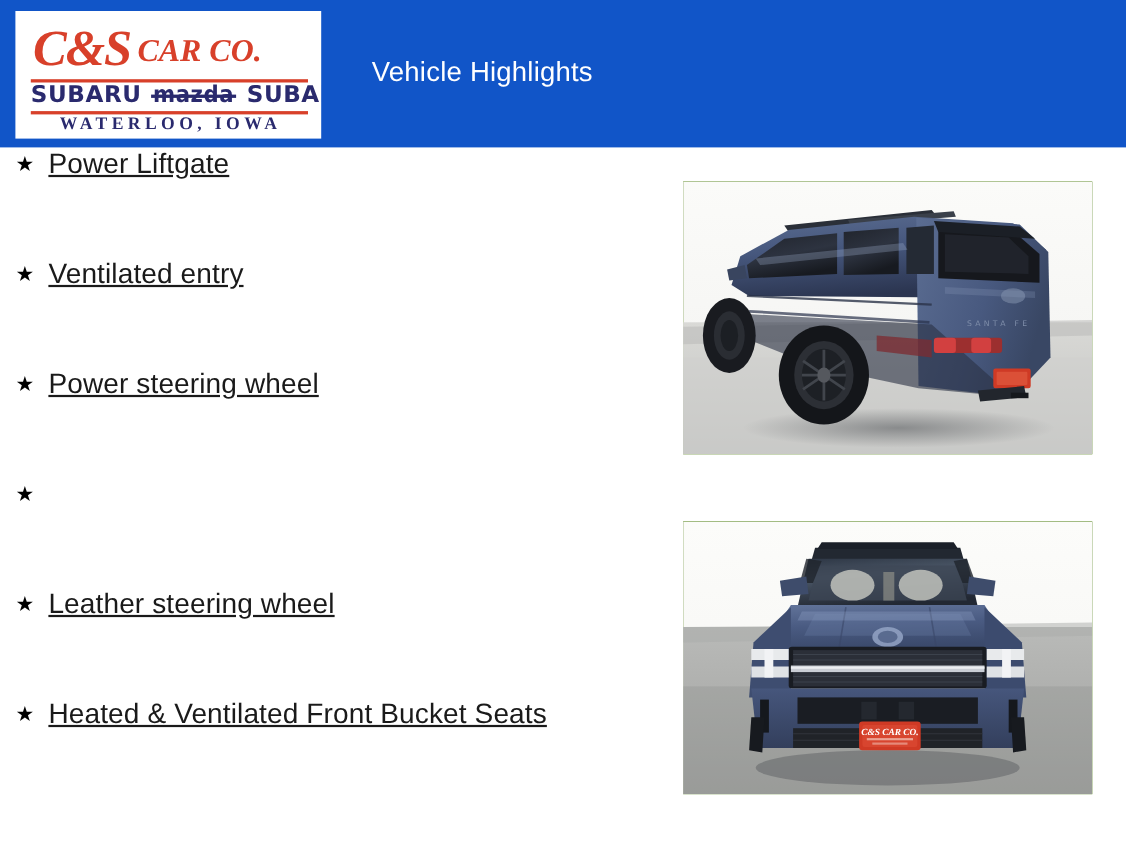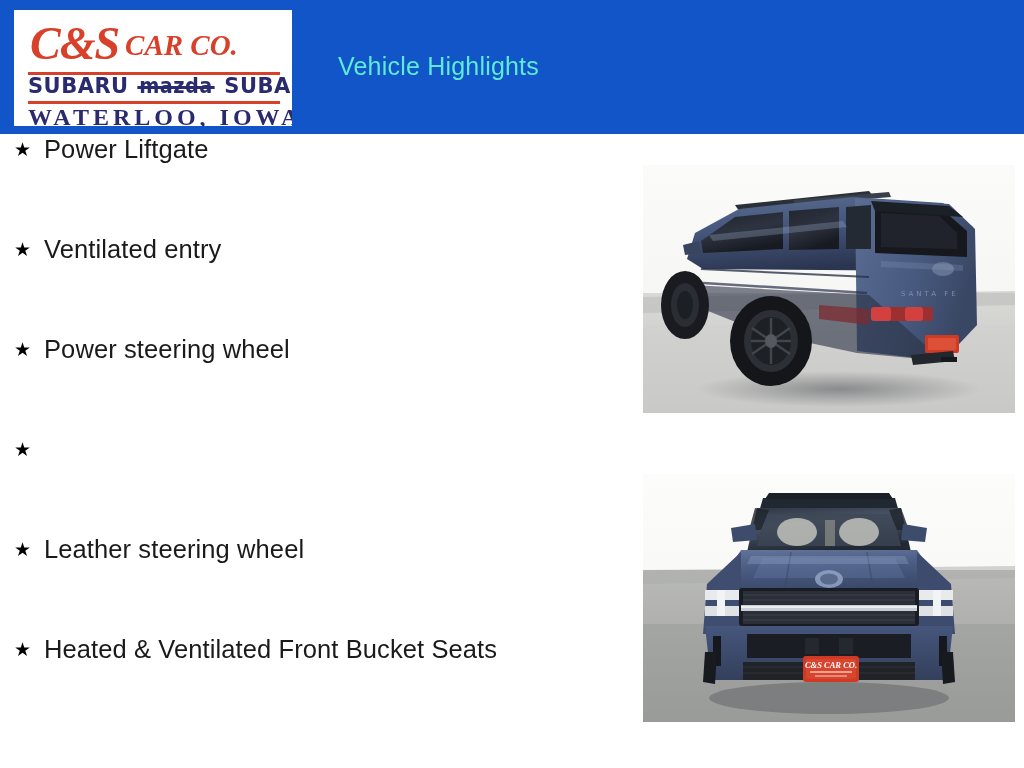--- a/index.html
+++ b/index.html
@@ -101,31 +101,31 @@
     background: #2a2a6e;
   }
   .logo-city {
     position: absolute;
     left: 6px;
     top: 88px;
     width: 254px;
     text-align: center;
     font-family: "Liberation Serif", serif;
     font-weight: bold;
-    font-size: 24px;
+    font-size: 16px;
     color: #2a2a6e;
     letter-spacing: 4px;
     white-space: nowrap;
   }
 
   #header-title {
     position: absolute;
     left: 338px;
     top: 52px;
-    color: #5eead4;
+    color: #ffffff;
     font-size: 25px;
     font-weight: normal;
     letter-spacing: 0.2px;
     white-space: nowrap;
   }
 
   
   #highlights-list {
     position: absolute;
     left: 0;
@@ -151,26 +151,27 @@
     width: 30px;
     flex: 0 0 30px;
     text-align: left;
   }
   .highlight-text {
     font-size: 25.5px;
     line-height: 31px;
     color: #1a1a1a;
     max-width: 470px;
     letter-spacing: 0.1px;
+    text-decoration: underline;
   }
 
   
   .photo {
     position: absolute;
-    left: 643px;
+    left: 621px;
     width: 372px;
     overflow: hidden;
     background: #4d7c0f;
   }
   #photo-rear { top: 165px; height: 248px; }
   #photo-front { top: 474px; height: 248px; }
   .photo svg { display: block; width: 100%; height: 100%; }
 </style>
 </head>
 <body>

